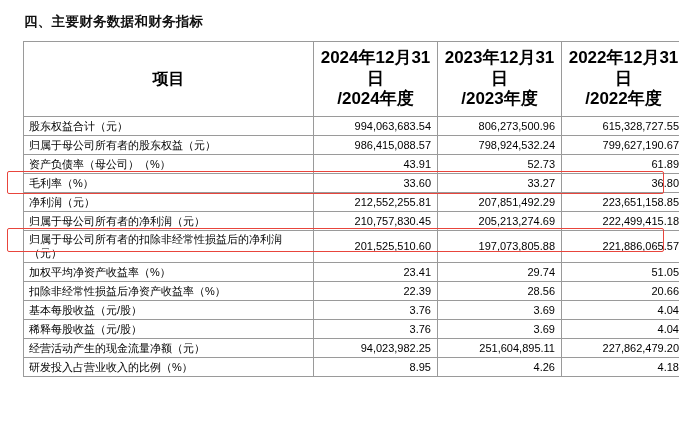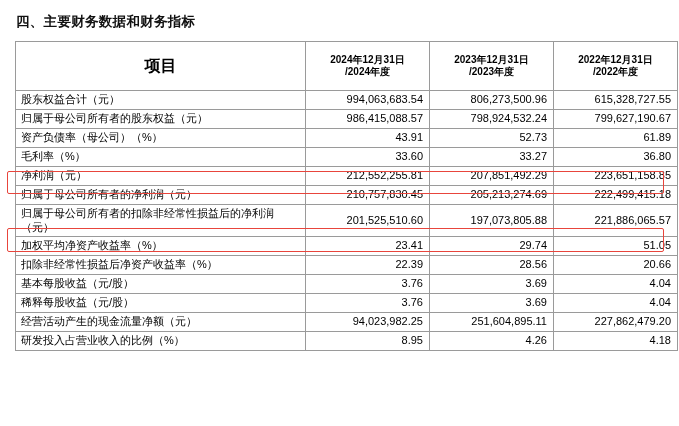--- a/index.html
+++ b/index.html
@@ -12,21 +12,21 @@
     height: 426px;
     font-family: "Liberation Sans", sans-serif;
     color: #000000;
     overflow: hidden;
   }
   .page {
     position: relative;
     width: 679px;
     height: 426px;
     box-sizing: border-box;
-    padding: 10px 8px 0 12px;
+    padding: 10px 8px 0 20px;
   }
   .section-title {
     font-size: 13.5px;
     font-weight: bold;
     letter-spacing: 0.3px;
     margin: 3px 0 10px 4px;
     color: #111;
   }
   table.fin {
     border-collapse: collapse;
@@ -41,21 +41,21 @@
   table.fin col.c3 { width: 124px; }
   table.fin th, table.fin td {
     border: 1px solid #9a9a9a;
     padding: 2px 5px;
     line-height: 1.22;
     vertical-align: middle;
   }
   table.fin thead th {
     text-align: center;
     font-weight: bold;
-    font-size: 10px;
+    font-size: 17px;
     padding: 6px 4px;
     height: 36px;
   }
   table.fin thead th.hdr-item {
     font-size: 16px;
   }
   table.fin tbody td.label {
     text-align: left;
     white-space: normal;
   }

